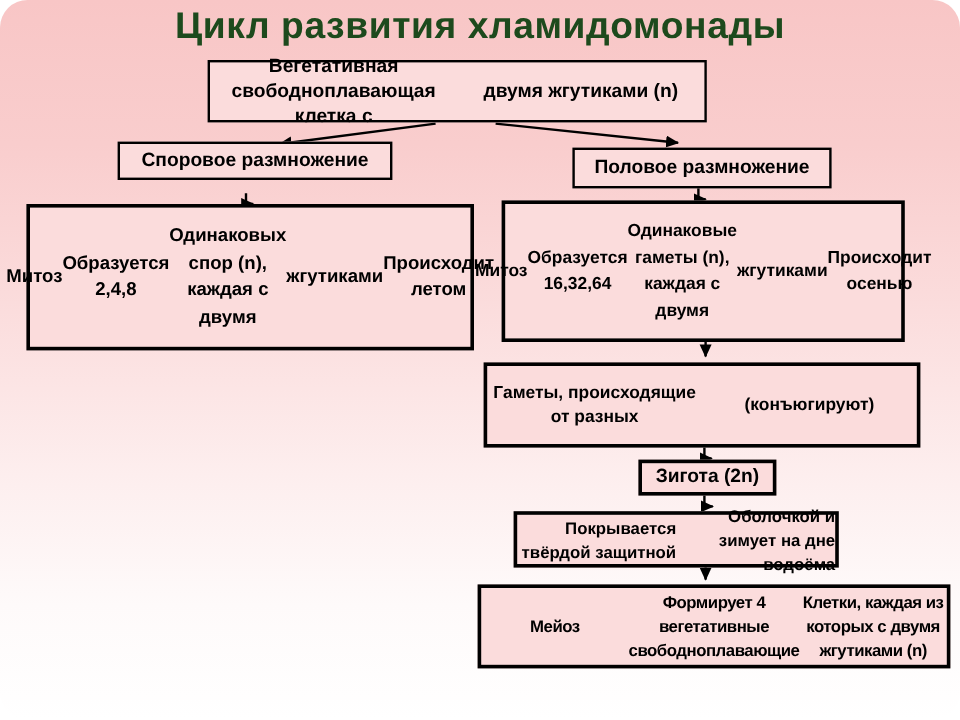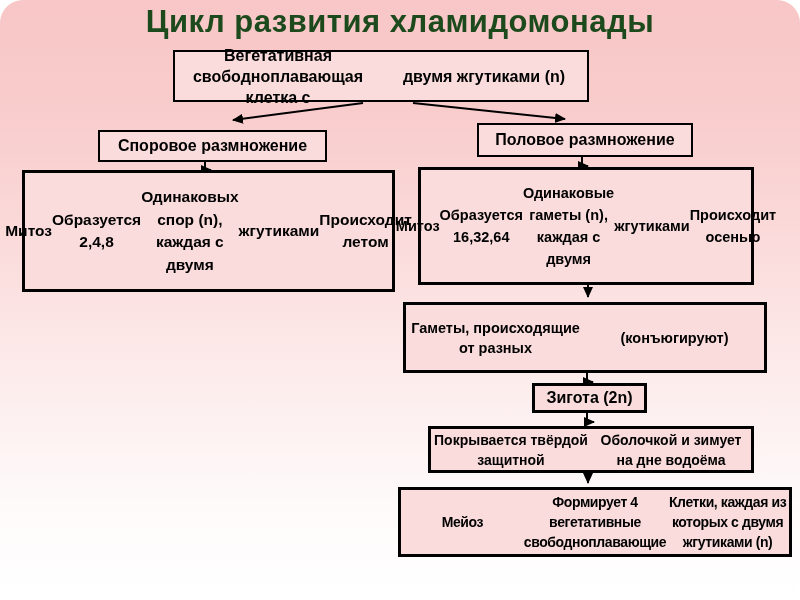--- a/index.html
+++ b/index.html
@@ -39,27 +39,27 @@
     text-align: center;
     font-weight: bold;
     color: #000;
   }
   .b2 { border-width: 2px; }
   .b3 { border-width: 3px; }
   .ln { width: 100%; }
 
   
   .root-box     { left: 173px; top:  50px; width: 416px; height: 52px;  font-size: 16px;   line-height: 21px; }
-  .spore-label  { left:  98px; top: 130px; width: 229px; height: 32px;  font-size: 16px; }
+  .spore-label  { left:  98px; top: 118px; width: 229px; height: 32px;  font-size: 16px; }
   .sexual-label { left: 477px; top: 123px; width: 216px; height: 34px;  font-size: 16px; }
   .spore-box    { left:  22px; top: 170px; width: 373px; height: 122px; font-size: 15.5px; line-height: 22.5px; }
   .sexual-box   { left: 418px; top: 167px; width: 336px; height: 118px; font-size: 14.5px; line-height: 22px; }
   .gametes-box  { left: 403px; top: 302px; width: 364px; height: 71px;  font-size: 14.5px; line-height: 20px; }
   .zygote-box   { left: 532px; top: 383px; width: 115px; height: 30px;  font-size: 16px; }
-  .shell-box    { left: 428px; top: 426px; width: 326px; height: 47px;  font-size: 14px;   line-height: 20px; }
+  .shell-box    { left: 428px; top: 426px; width: 271px; height: 47px;  font-size: 14px;   line-height: 20px; text-align: right; }
   .meiosis-box  { left: 398px; top: 487px; width: 394px; height: 70px;  font-size: 14px;   line-height: 20px; letter-spacing: -0.4px; }
 
   svg.connectors {
     position: absolute;
     left: 0; top: 0;
     pointer-events: none;
   }
   svg.connectors .wire { stroke: #000; stroke-width: 2; fill: none; }
 </style>
 </head>

